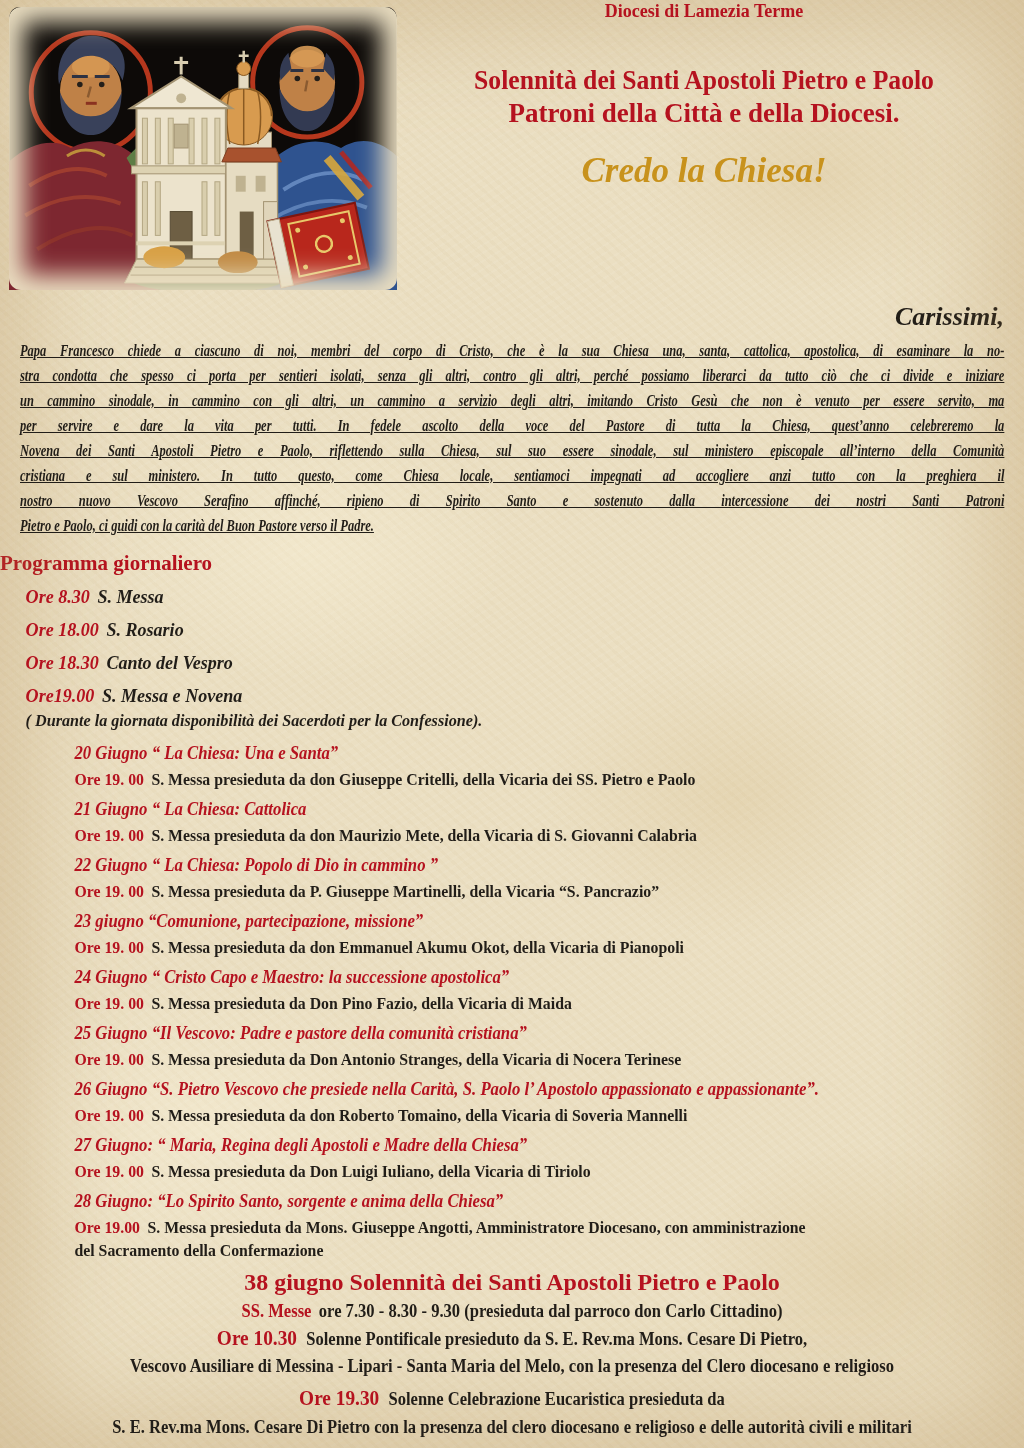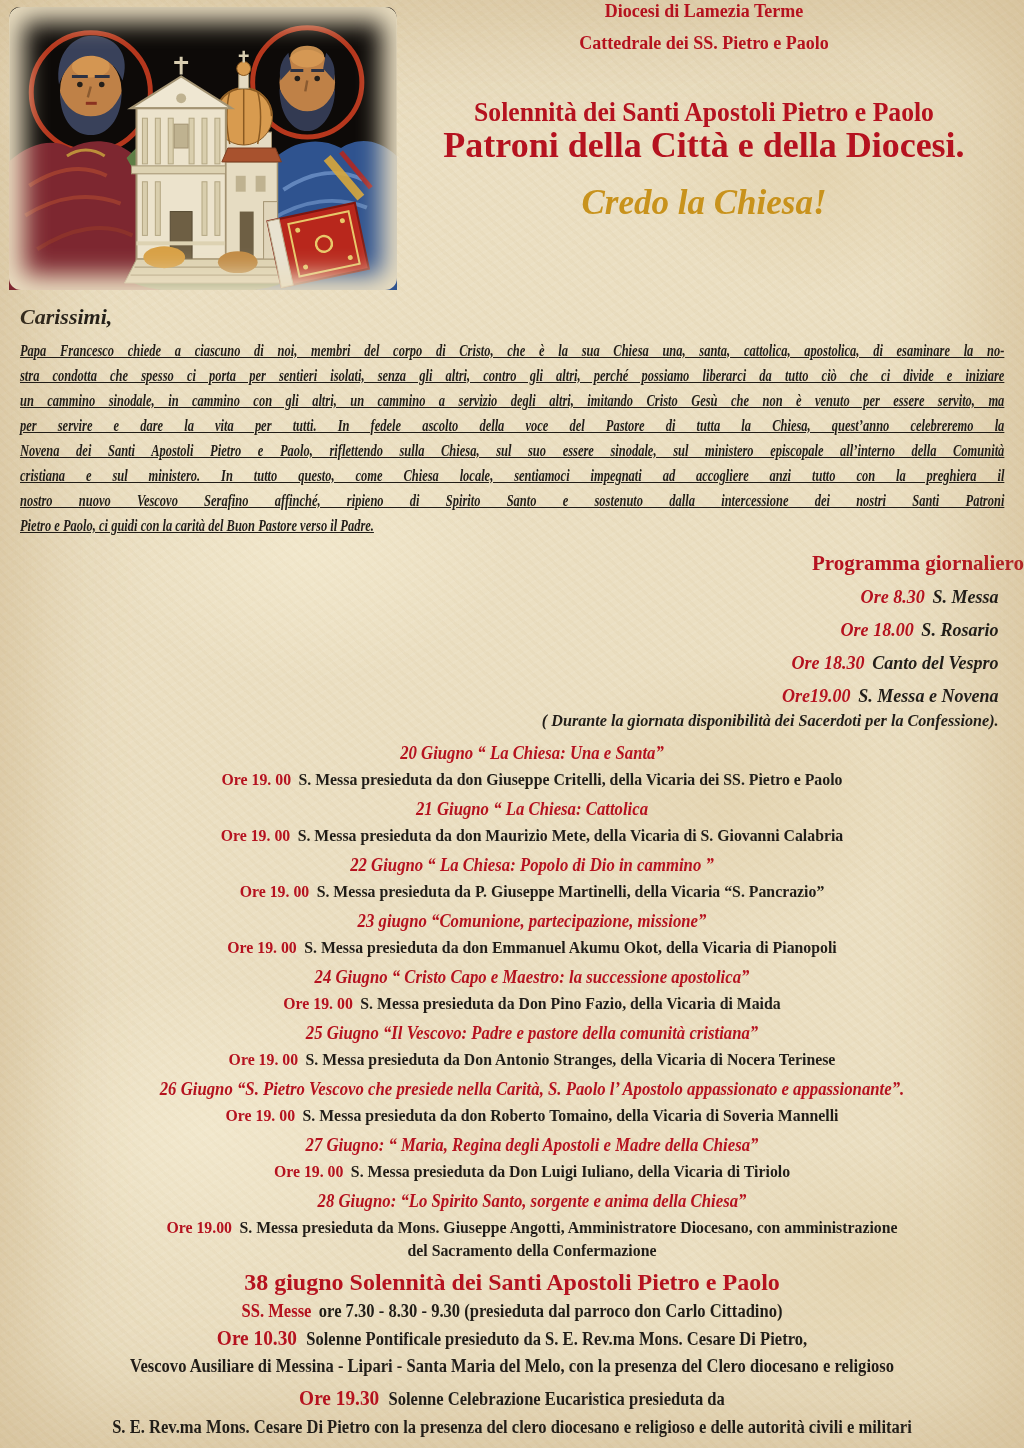--- a/index.html
+++ b/index.html
@@ -41,46 +41,46 @@
   .icon-art svg{display:block;width:100%;height:100%;}
   .icon-art::after{
     content:"";position:absolute;inset:0;border-radius:12px;
     box-shadow:inset 0 0 24px 15px var(--parchment);
     pointer-events:none;
   }
   .header{position:absolute;left:400px;top:0;width:608px;text-align:center;}
   .h-line1{margin-top:0;font-size:18px;font-weight:bold;color:var(--red);line-height:22px;}
   .h-line2{margin-top:10px;font-size:18px;font-weight:bold;color:var(--red);line-height:22px;}
   .h-title{margin-top:42px;font-size:27px;font-weight:bold;color:var(--red);line-height:33px;white-space:nowrap;transform:scaleX(.95);transform-origin:50% 0;}
-  .h-title2{font-size:36px;font-weight:bold;color:var(--red);line-height:33px;}
+  .h-title2{font-size:27px;font-weight:bold;color:var(--red);line-height:33px;}
   .h-motto{margin-top:20px;font-size:35px;font-weight:bold;font-style:italic;color:var(--gold);line-height:42px;}
 
   
   .letter{padding:0 20px;margin-top:6px;}
-  .salutation{font-size:22px;font-weight:bold;font-style:italic;line-height:26px;}
+  .salutation{font-size:26px;font-weight:bold;font-style:italic;line-height:26px;text-align:right;}
   .letter-body{margin-top:8px;text-decoration:underline;}
   .letter-line{
     width:1262px;
     transform:scaleX(.78);transform-origin:0 0;
     font-size:16px;font-weight:bold;font-style:italic;
     line-height:25px;
     text-align:justify;text-align-last:justify;
     white-space:nowrap;
   }
   .letter-line.last{text-align-last:left;}
 
   
-  .program{text-align:right;margin-top:12px;margin-left:8px;}
+  .program{text-align:left;margin-top:12px;}
   .prog-heading{font-size:21px;font-weight:bold;color:var(--red);line-height:26px;}
   .prog-item{margin-top:9px;font-size:19px;font-weight:bold;font-style:italic;line-height:24px;transform:scaleX(.95);}
   .prog-item .time{color:var(--red);margin-right:8px;}
   .prog-note{margin-top:2px;font-size:17px;font-weight:bold;font-style:italic;line-height:22px;transform:scaleX(.95);white-space:nowrap;}
 
   
-  .days{text-align:center;margin-top:10px;padding-left:40px;}
+  .days{margin-top:10px;padding-left:40px;}
   .day-title{
     margin-top:8px;font-size:18px;font-weight:bold;font-style:italic;color:var(--red);
     line-height:23px;white-space:nowrap;transform:scaleX(.93);transform-origin:50% 0;
   }
   .day-detail{
     margin-top:4px;font-size:17px;font-weight:bold;color:var(--ink);
     line-height:21px;white-space:nowrap;transform:scaleX(.93);transform-origin:50% 0;
   }
   .day-detail .time{color:var(--red);margin-right:8px;}
   .day-detail2{margin-top:2px;font-size:17px;font-weight:bold;line-height:21px;transform:scaleX(.93);}
@@ -198,21 +198,20 @@
           <circle cx="294" y="0" cy="221" r="2.5" fill="#e8c86a"></circle>
           <circle cx="340" cy="221" r="2.5" fill="#e8c86a"></circle>
           <circle cx="294" cy="259" r="2.5" fill="#e8c86a"></circle>
           <circle cx="340" cy="259" r="2.5" fill="#e8c86a"></circle>
         </g>
       </svg>
     </figure>
 
     <div class="header">
       <div class="h-line1">Diocesi di Lamezia Terme</div>
-      <div class="h-line2">Cattedrale dei SS. Pietro e Paolo</div>
       <div class="h-title">Solennità dei Santi Apostoli Pietro e Paolo</div>
       <div class="h-title2">Patroni della Città e della Diocesi.</div>
       <div class="h-motto">Credo la Chiesa!</div>
     </div>
   </div>
 
   <div class="letter">
     <div class="salutation">Carissimi,</div>
     <div class="letter-body">
       <div class="letter-line">Papa Francesco chiede a ciascuno di noi, membri del corpo di Cristo, che è la sua Chiesa una, santa, cattolica, apostolica, di esaminare la no-</div>

